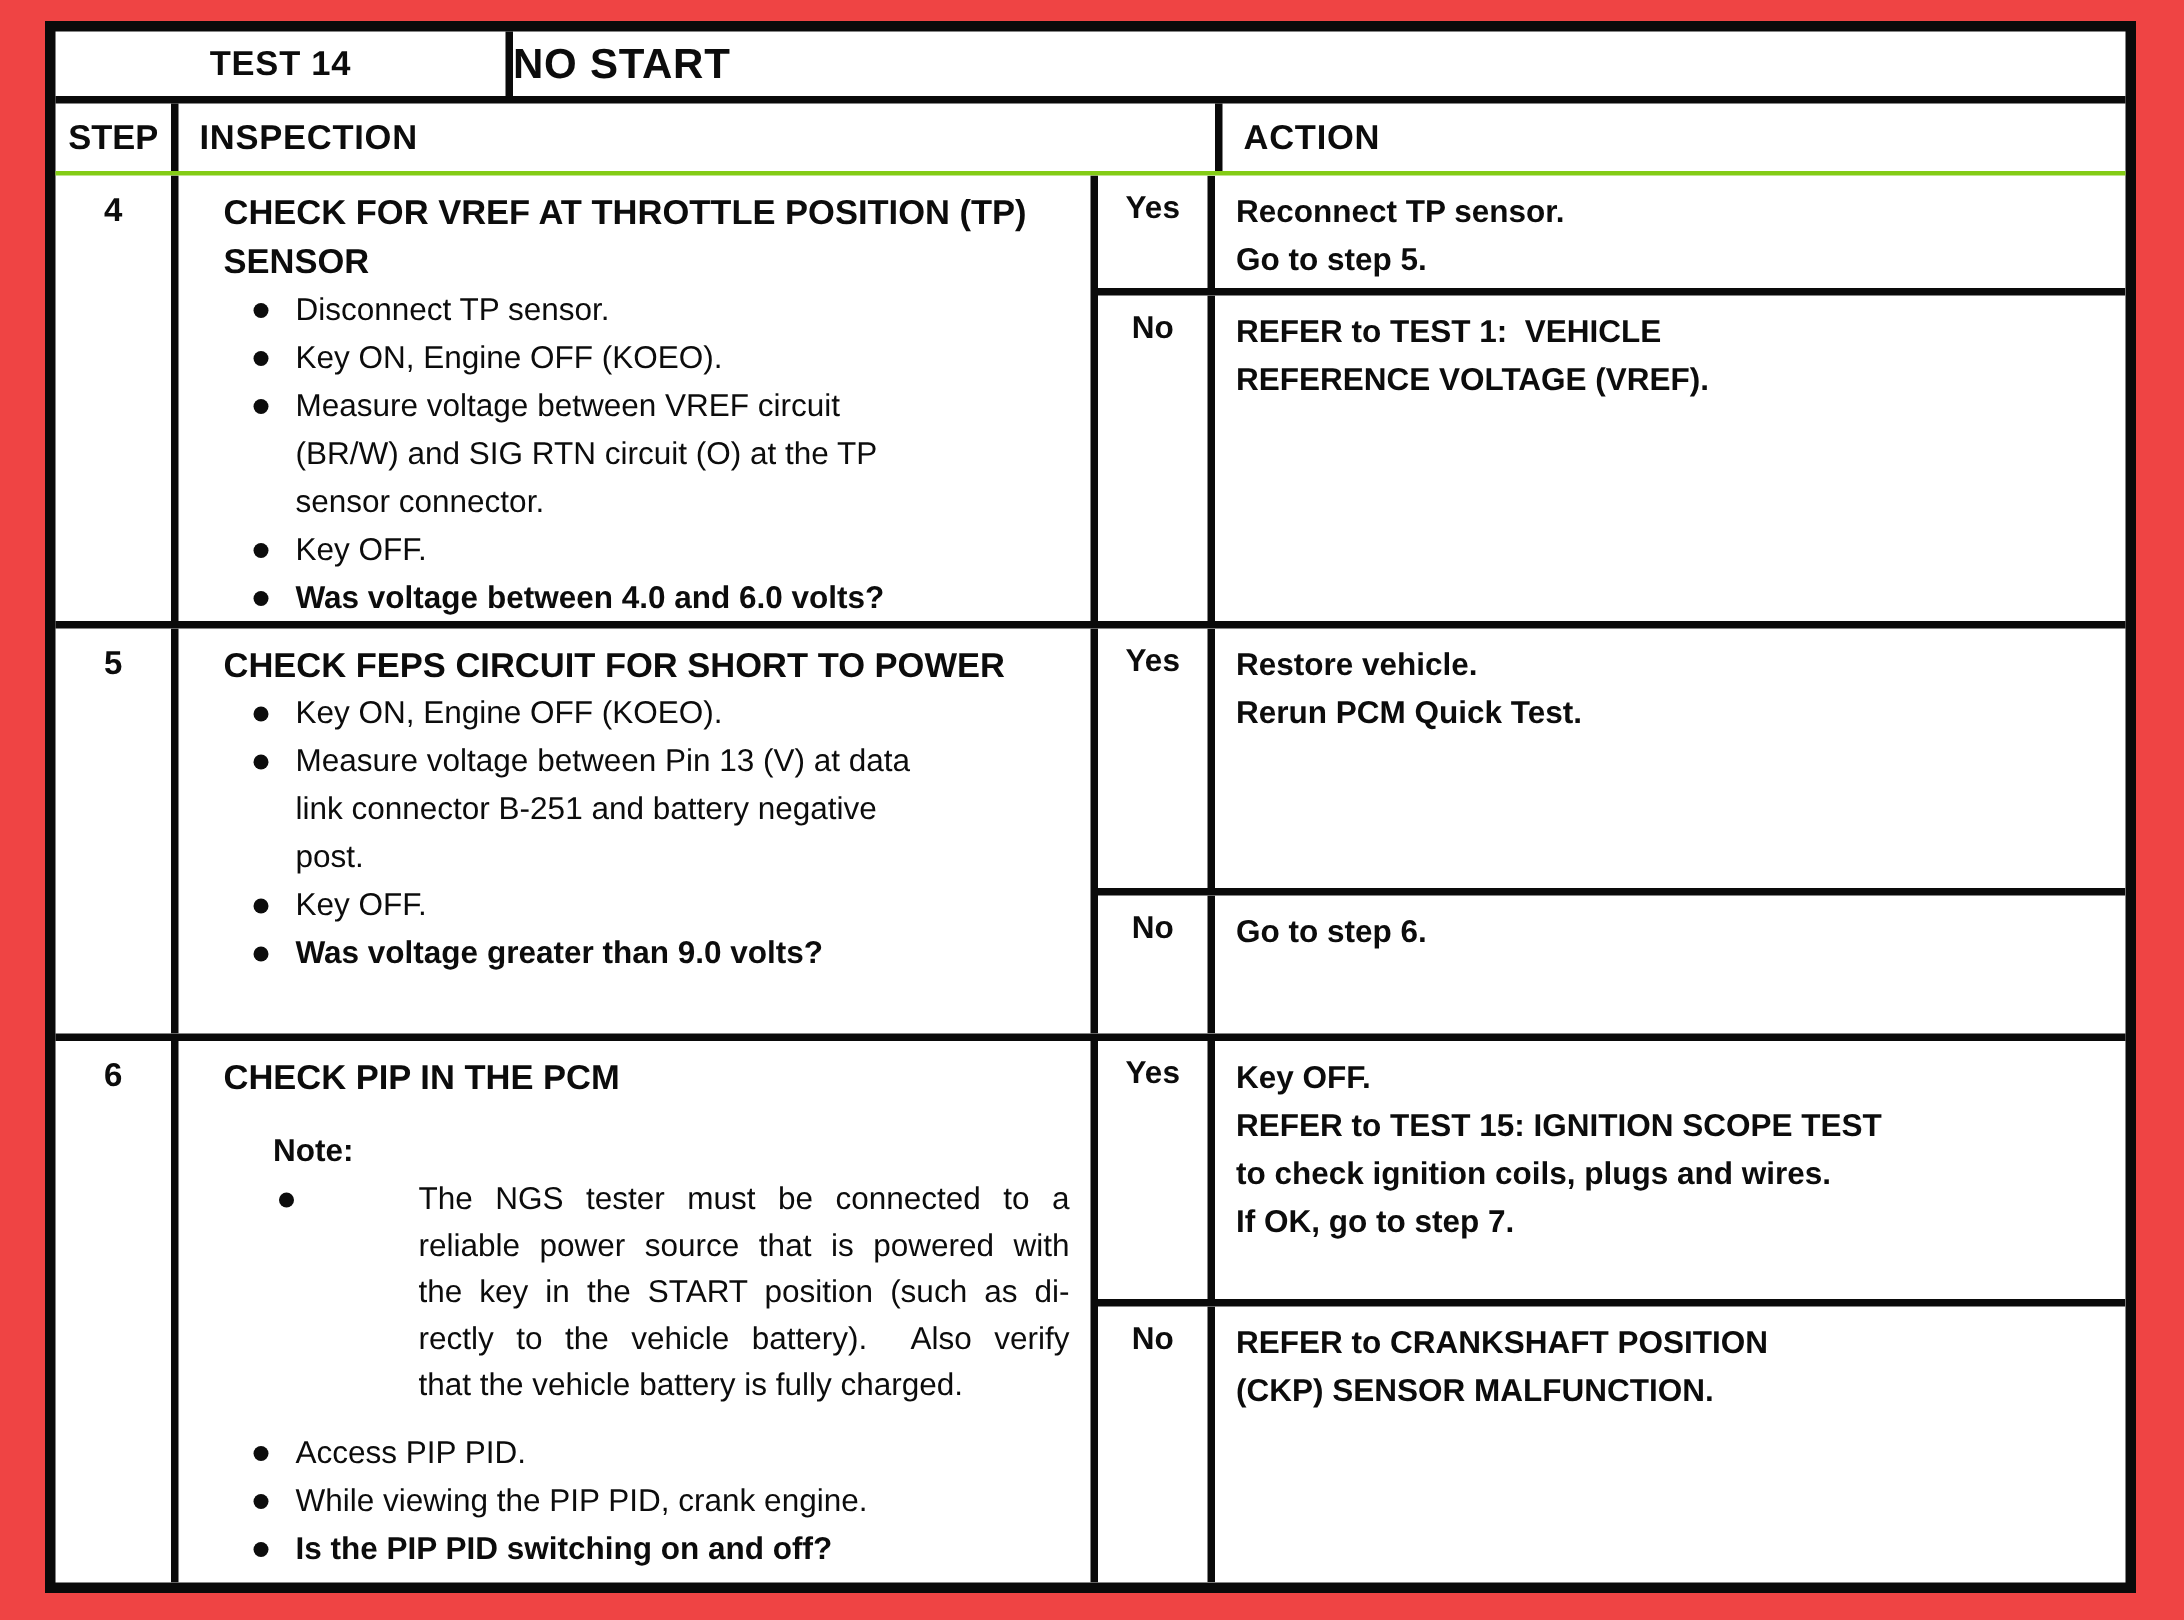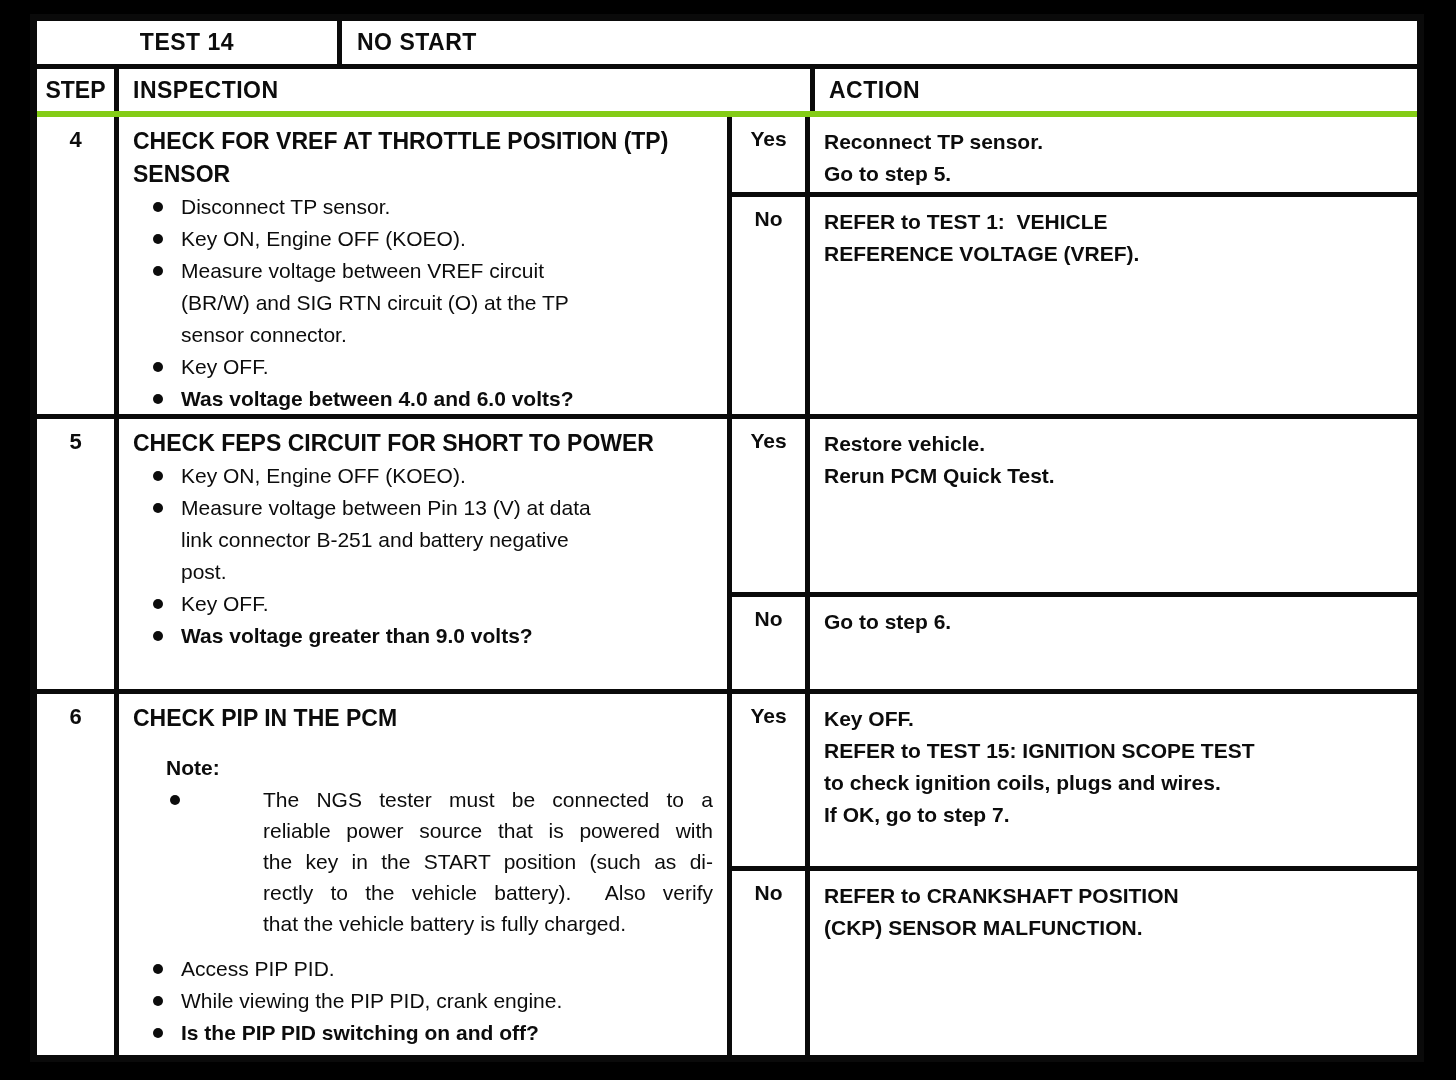--- a/index.html
+++ b/index.html
@@ -3,43 +3,43 @@
 <meta charset="utf-8">
 <style>
   * { box-sizing: border-box; margin: 0; padding: 0; }
   html, body { background: #ffffff; }
   body {
     width: 1456px; height: 1080px;
     font-family: "Liberation Sans", "DejaVu Sans", sans-serif;
     color: #0c0c0c;
     overflow: hidden;
   }
-  .page { position: relative; width: 1456px; height: 1080px; background: #000000; }
+  .page { position: relative; width: 1456px; height: 1080px; background: #ef4444; }
 
   .doc-table {
     position: absolute; left: 30px; top: 14px;
     width: 1394px; height: 1048px;
     border: 7px solid #0a0a0a;
     display: flex; flex-direction: column;
     background: #fff;
   }
 
   
   .title-row { height: 48px; border-bottom: 5px solid #0a0a0a; display: flex; }
   .title-test {
     width: 305px; border-right: 5px solid #0a0a0a;
     display: flex; align-items: center; justify-content: center;
     font-weight: bold; font-size: 23px; letter-spacing: .5px;
   }
   .title-desc {
     flex: 1; display: flex; align-items: center;
-    padding-left: 15px; font-weight: bold; font-size: 23px; letter-spacing: .5px;
-  }
-
-  .header-row { height: 48px; border-bottom: 6px solid #84cc16; display: flex; }
+    font-weight: bold; font-size: 28px; letter-spacing: .5px;
+  }
+
+  .header-row { height: 48px; border-bottom: 3px solid #84cc16; display: flex; }
   .h-step {
     width: 82px; border-right: 5px solid #0a0a0a;
     display: flex; align-items: center; justify-content: center;
     font-weight: bold; font-size: 23px;
   }
   .h-insp {
     width: 696px; border-right: 5px solid #0a0a0a;
     display: flex; align-items: center; padding-left: 14px;
     font-weight: bold; font-size: 23px; letter-spacing: .5px;
   }
@@ -54,21 +54,21 @@
   .row-s5 { height: 275px; }
   .row-s6 { flex: 1; border-bottom: none; }
 
   .c-step {
     width: 82px; border-right: 5px solid #0a0a0a;
     text-align: center; padding-top: 10px;
     font-weight: bold; font-size: 22px;
   }
   .c-insp {
     width: 613px; border-right: 5px solid #0a0a0a;
-    padding: 8px 14px 0 14px;
+    padding: 8px 14px 0 30px;
     font-size: 21px; line-height: 32px;
     overflow: hidden;
   }
   .insp-title { font-weight: bold; font-size: 23px; line-height: 33px; max-width: 586px; }
 
   .c-results { flex: 1; display: flex; flex-direction: column; overflow: hidden; font-weight: bold; }
   .sub { display: flex; overflow: hidden; }
   .sub-yes { border-bottom: 5px solid #0a0a0a; }
   .row-s4 .sub-yes { height: 80px; }
   .row-s5 .sub-yes { height: 178px; }

